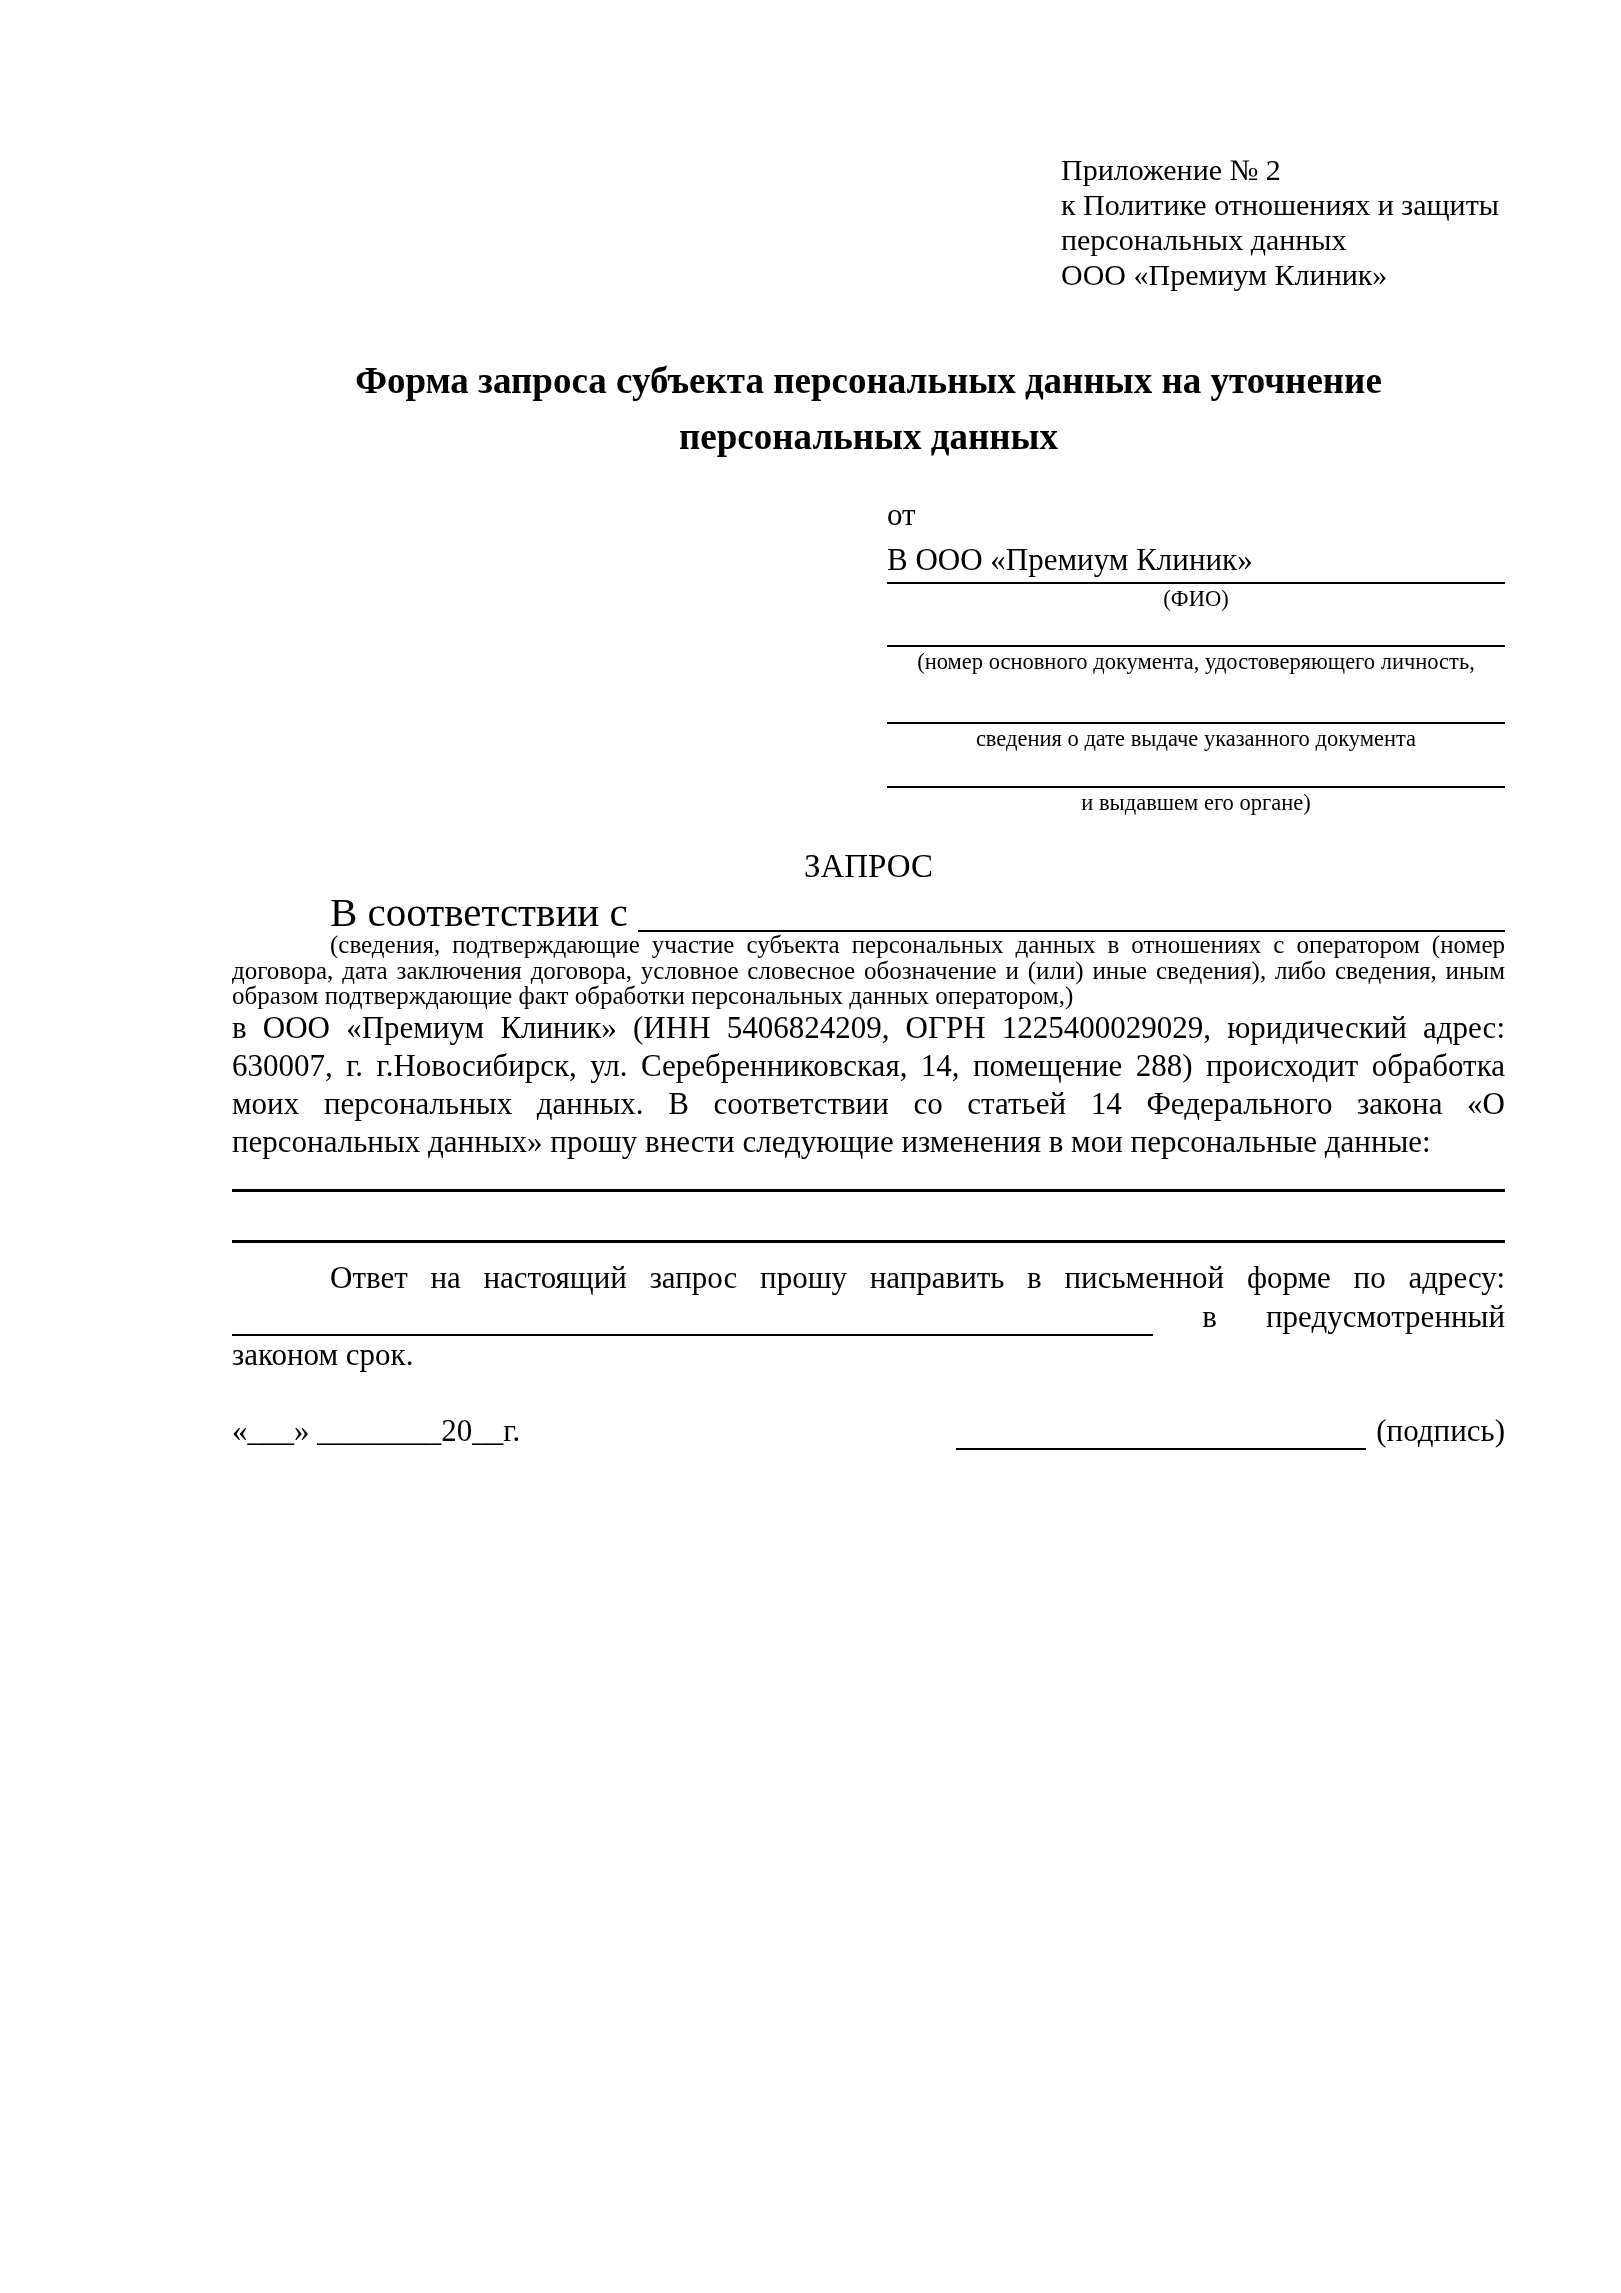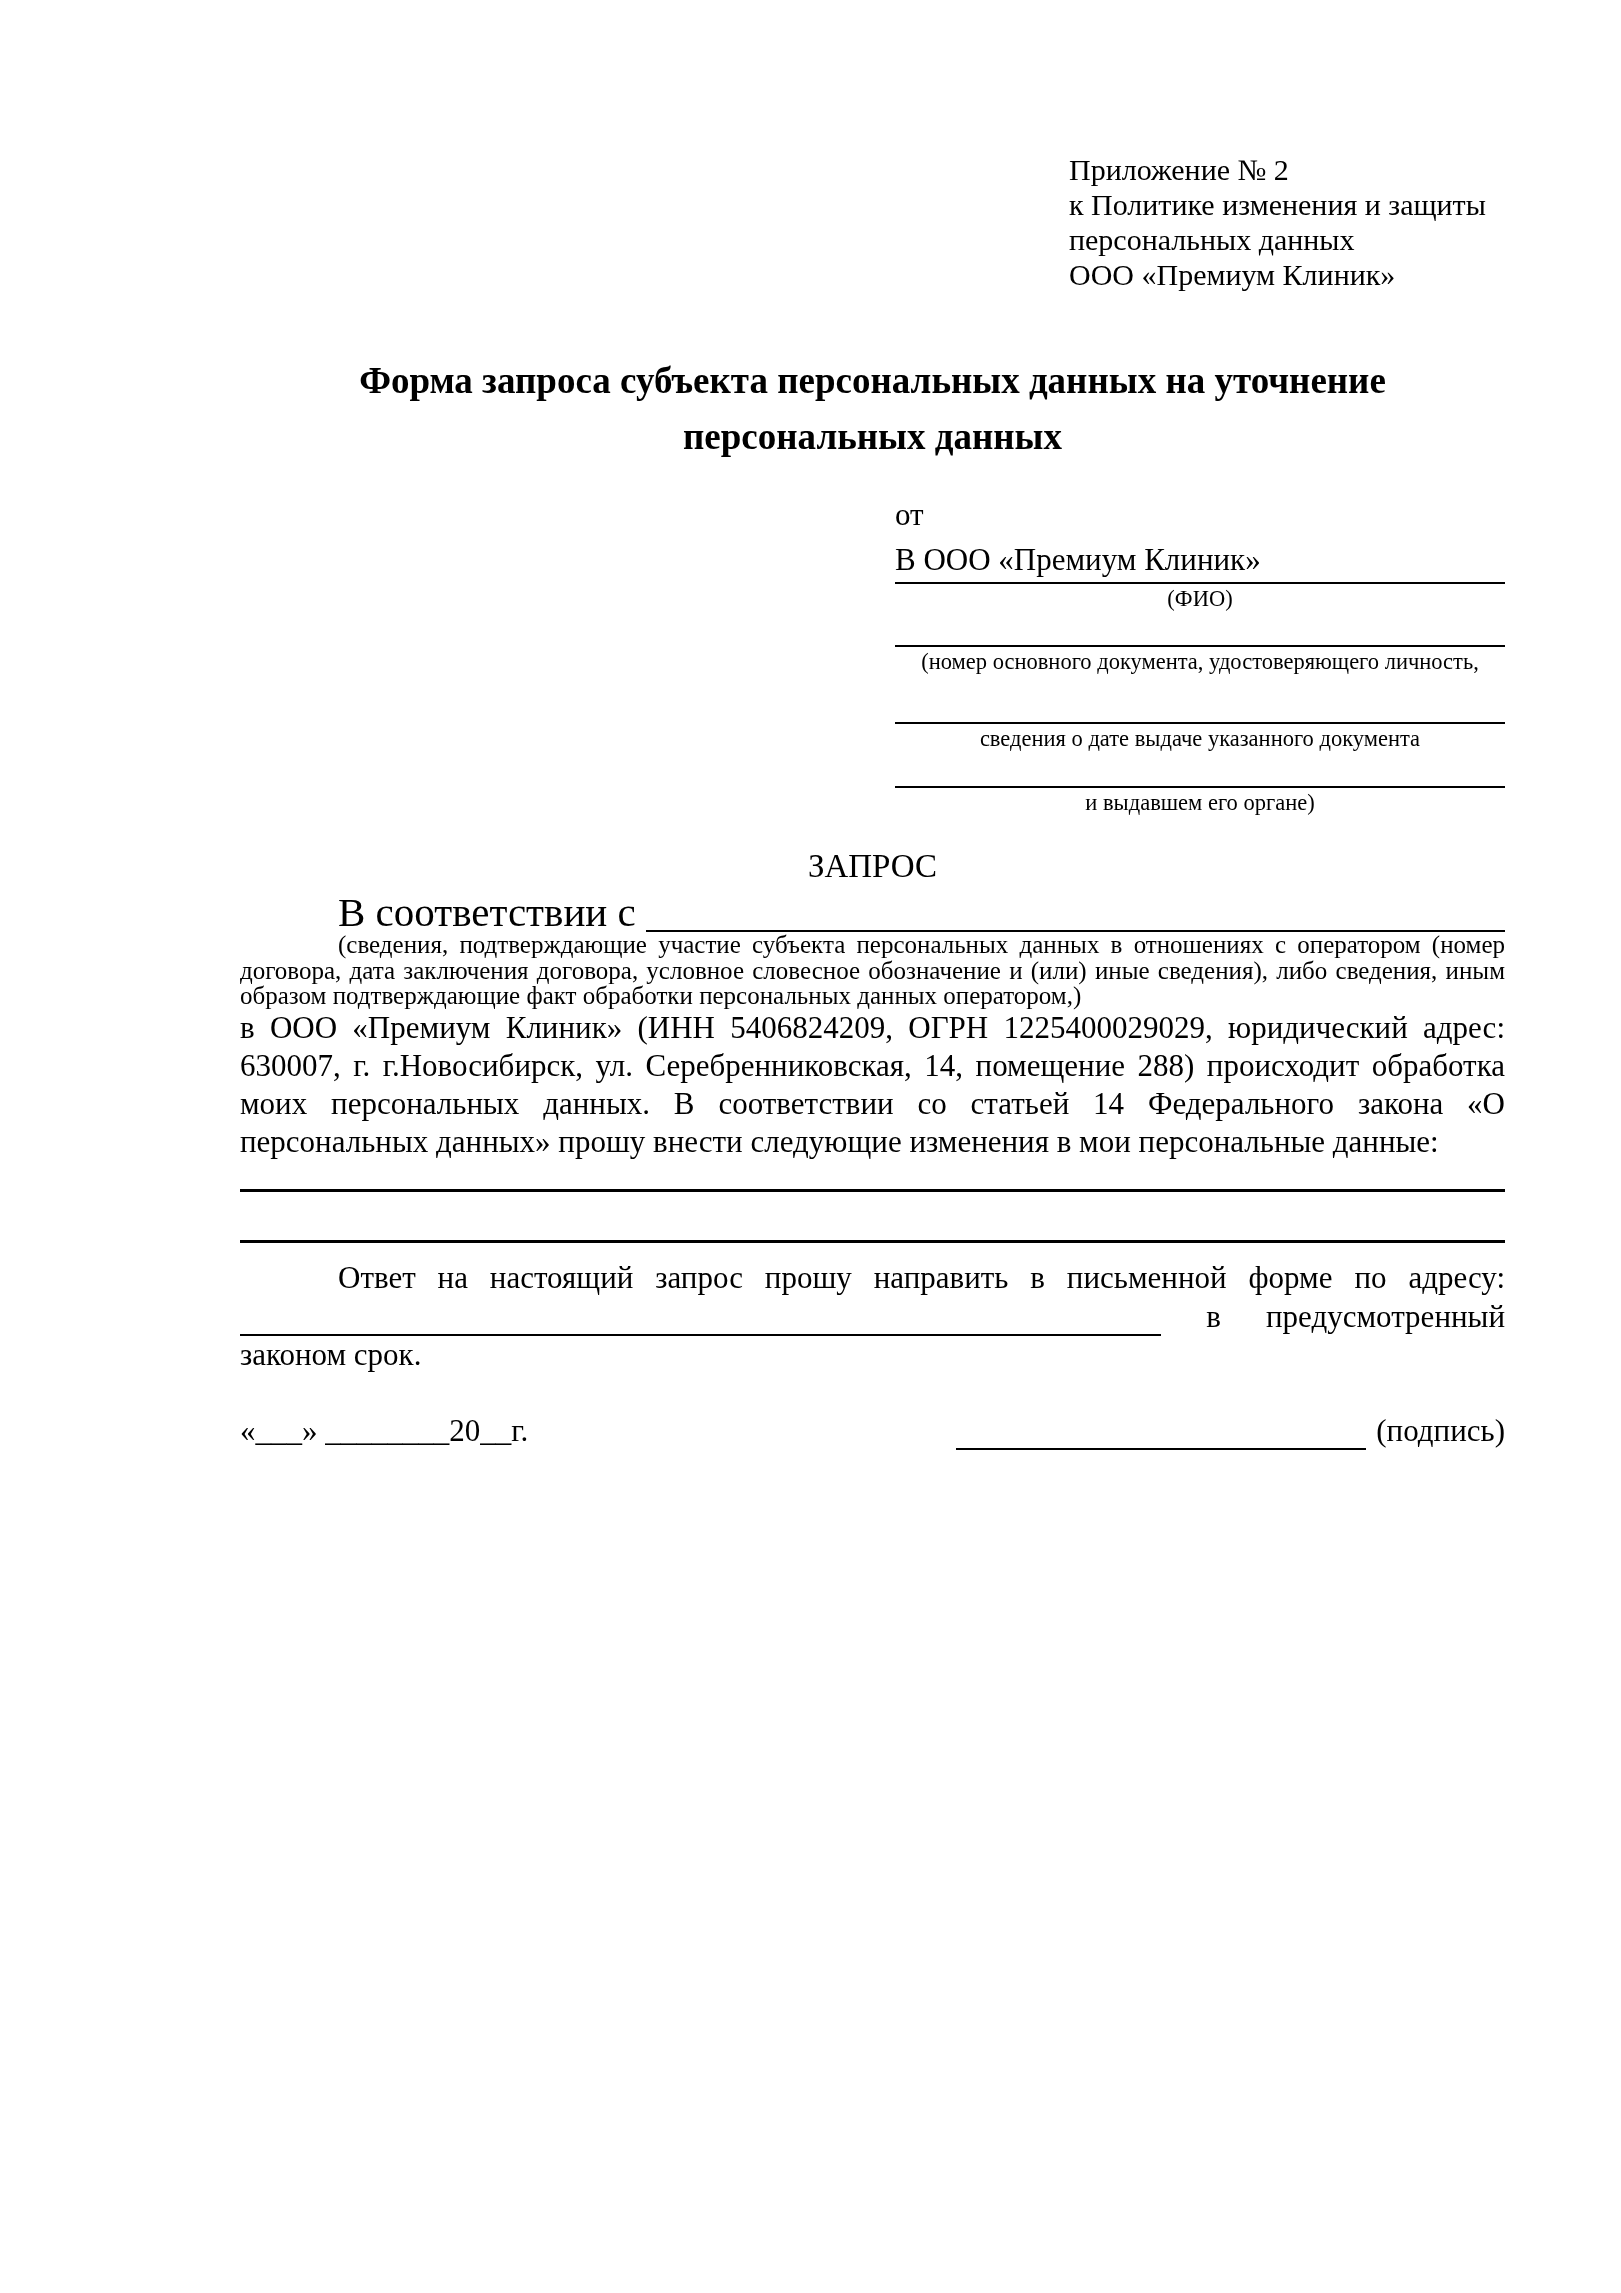--- a/index.html
+++ b/index.html
@@ -6,21 +6,20 @@
   html, body { background: #ffffff; }
   body {
     width: 1621px; height: 2294px;
     position: relative;
     color: #000;
     font-family: "Liberation Serif", "DejaVu Serif", serif;
   }
   .page {
     position: absolute; inset: 0;
     padding: 152px 116px 0 232px;
-    margin-left: 8px;
   }
 
   
   .top-block {
     margin-left: 829px;
     font-size: 30px; line-height: 35px;
   }
 
   
   .title {
@@ -107,21 +106,21 @@
   .sig-group { display: flex; align-items: flex-end; gap: 10px; }
   .sig-line { display: inline-block; width: 410px; height: 31px; border-bottom: 2.9px solid #000; }
 </style>
 </head>
 <body>
 
 <div class="page">
 
   <div class="top-block">
     <div>Приложение № 2</div>
-    <div>к Политике изменения и защиты</div>
+    <div>к Политике отношениях и защиты</div>
     <div>персональных данных</div>
     <div>ООО «Премиум Клиник»</div>
   </div>
 
   <div class="title">Форма запроса субъекта персональных данных на уточнение персональных данных</div>
 
   <div class="addressee">
     <div>от</div>
     <div>В ООО «Премиум Клиник»</div>
 

